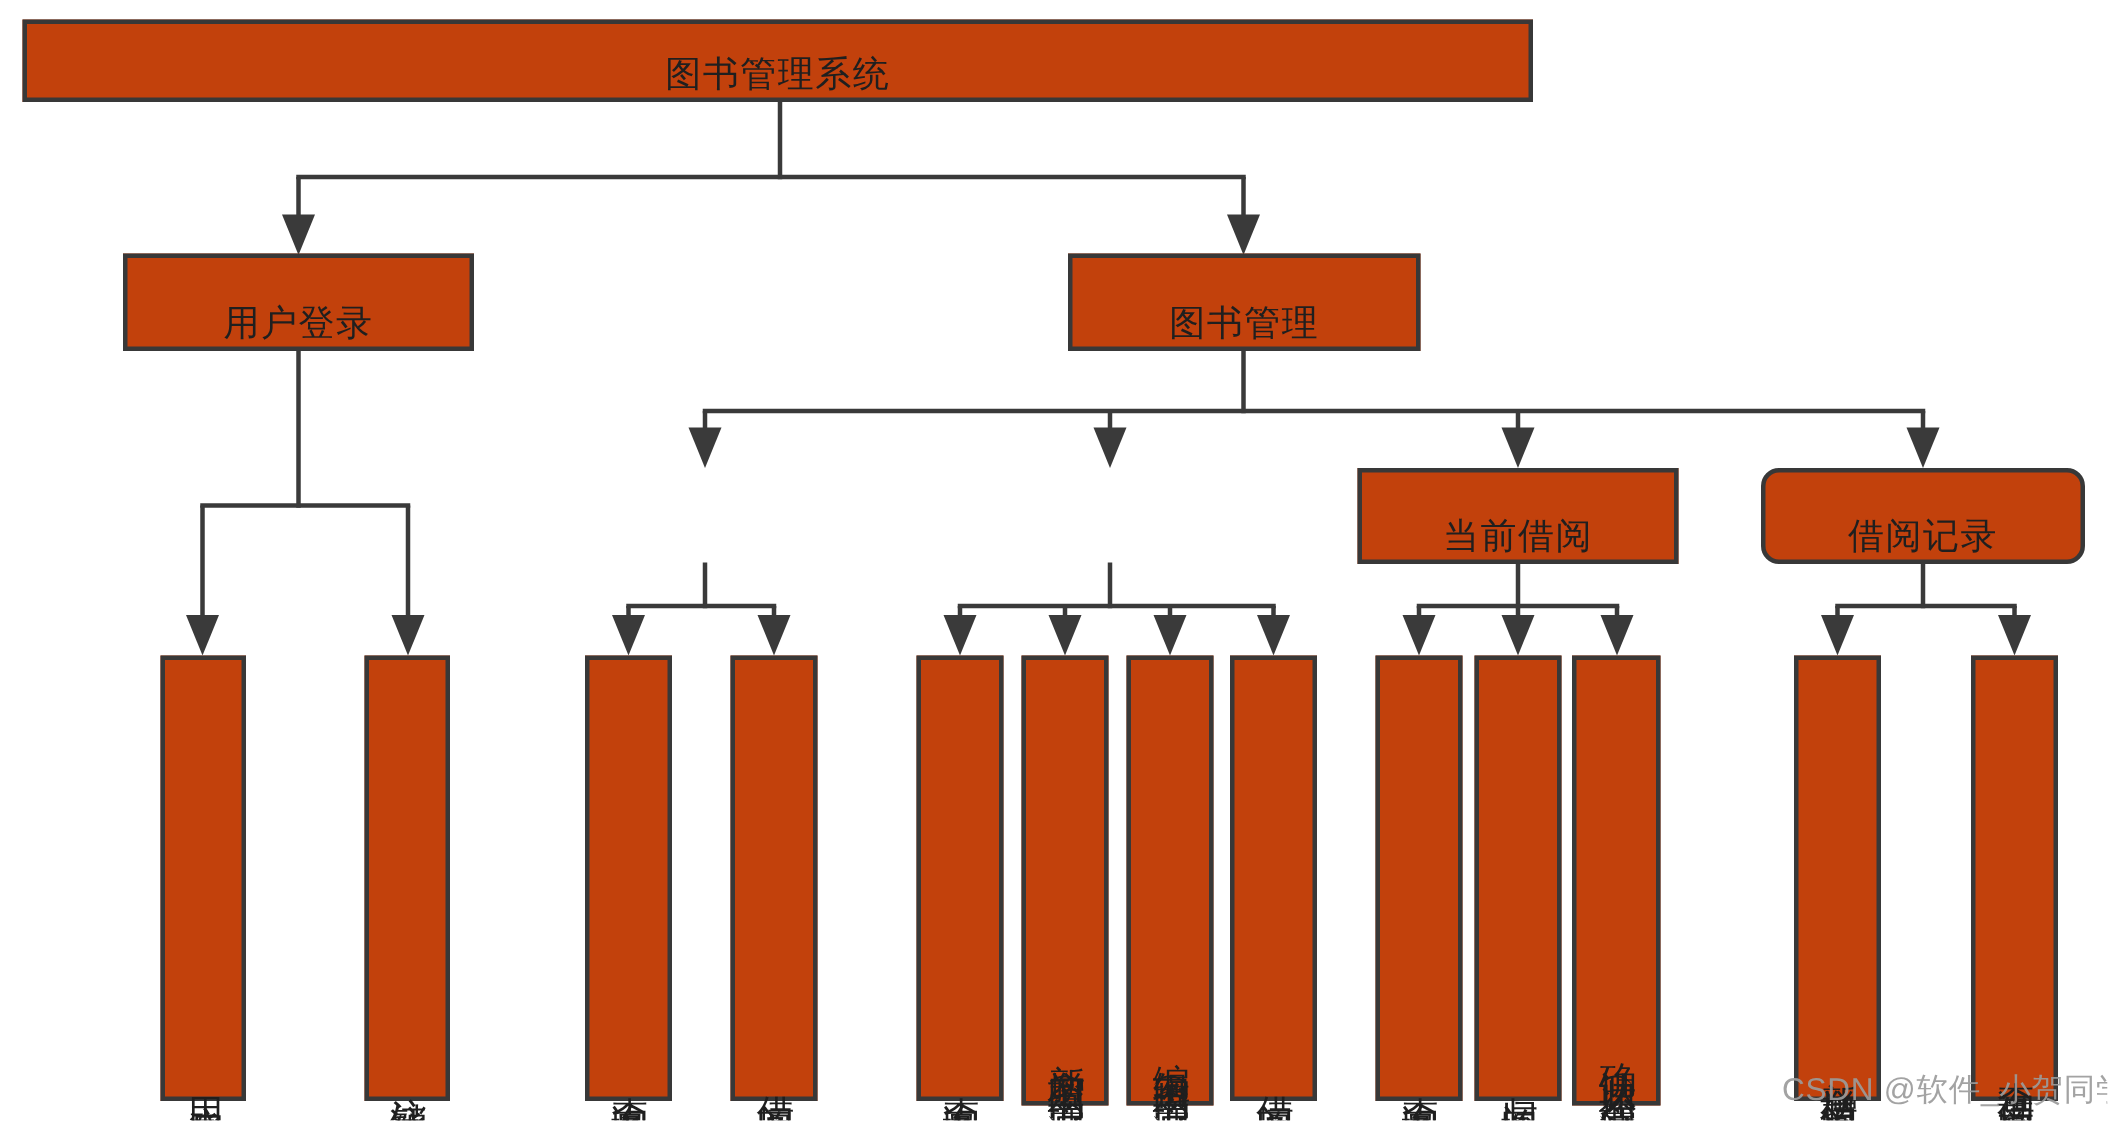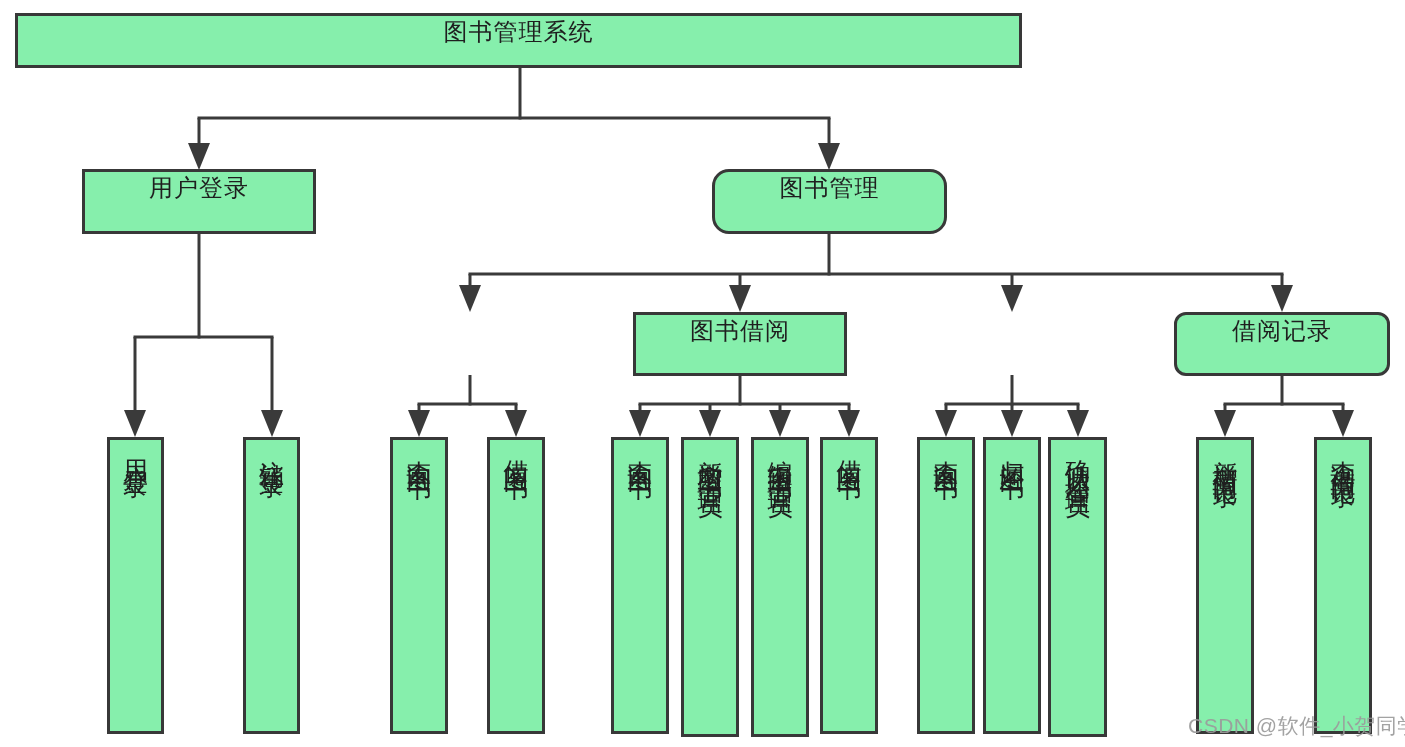--- a/index.html
+++ b/index.html
@@ -14,23 +14,23 @@
   }
   .connectors {
     position: absolute;
     left: 0; top: 0;
     width: 1405px; height: 747px;
   }
   .box {
     position: absolute;
     box-sizing: border-box;
     border: 3px solid #383838;
-    background: #86efac;
+    background: #c2410c;
     display: flex;
-    align-items: flex-start;
+    align-items: flex-end;
     justify-content: center;
     text-align: center;
   }
   .hlabel {
     font-size: 24px;
     letter-spacing: 1px;
     color: #1f1f1f;
     white-space: nowrap;
   }
   .vbox .vtext {
@@ -123,26 +123,26 @@
     </g>
   </svg>
 
   <div class="box" style="left:15px; top:13px; width:1007px; height:55px;">
     <span class="hlabel">图书管理系统</span>
   </div>
 
   <div class="box" style="left:82px; top:169px; width:234px; height:65px;">
     <span class="hlabel">用户登录</span>
   </div>
-  <div class="box" style="left:712px; top:169px; width:235px; height:65px;border-radius:17px;">
+  <div class="box" style="left:712px; top:169px; width:235px; height:65px;">
     <span class="hlabel">图书管理</span>
   </div>
 
-  <div class="box" style="left:633px; top:312px; width:214px; height:64px;">
-    <span class="hlabel">图书借阅</span>
+  <div class="box" style="left:905px; top:312px; width:214px; height:64px;">
+    <span class="hlabel">当前借阅</span>
   </div>
   <div class="box" style="left:1174px; top:312px; width:216px; height:64px;border-radius:12px;">
     <span class="hlabel">借阅记录</span>
   </div>
 
   <div class="box vbox" style="left:107px; top:437px; width:57px; height:297px;">
     <span class="vtext">用户登录</span>
   </div>
   <div class="box vbox" style="left:243px; top:437px; width:57px; height:297px;">
     <span class="vtext">注销登录</span>

